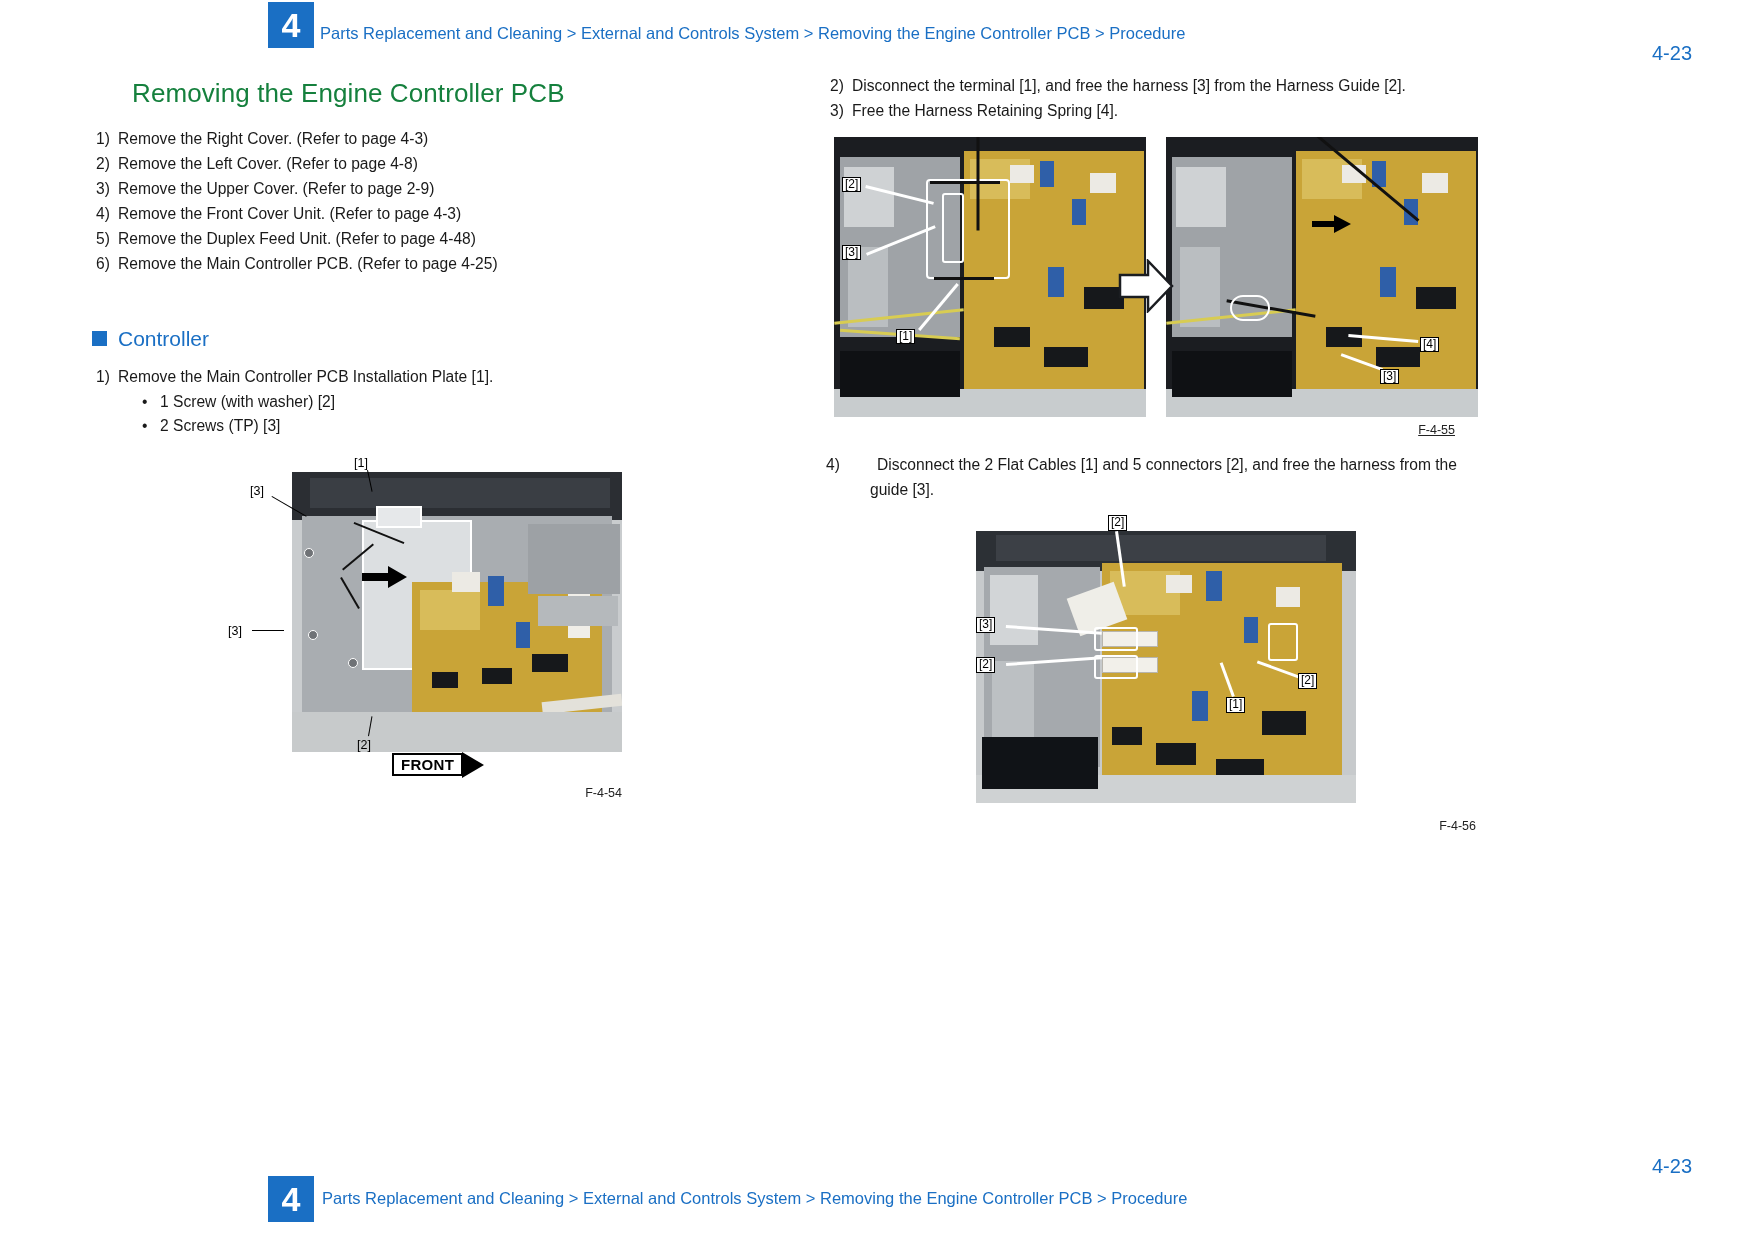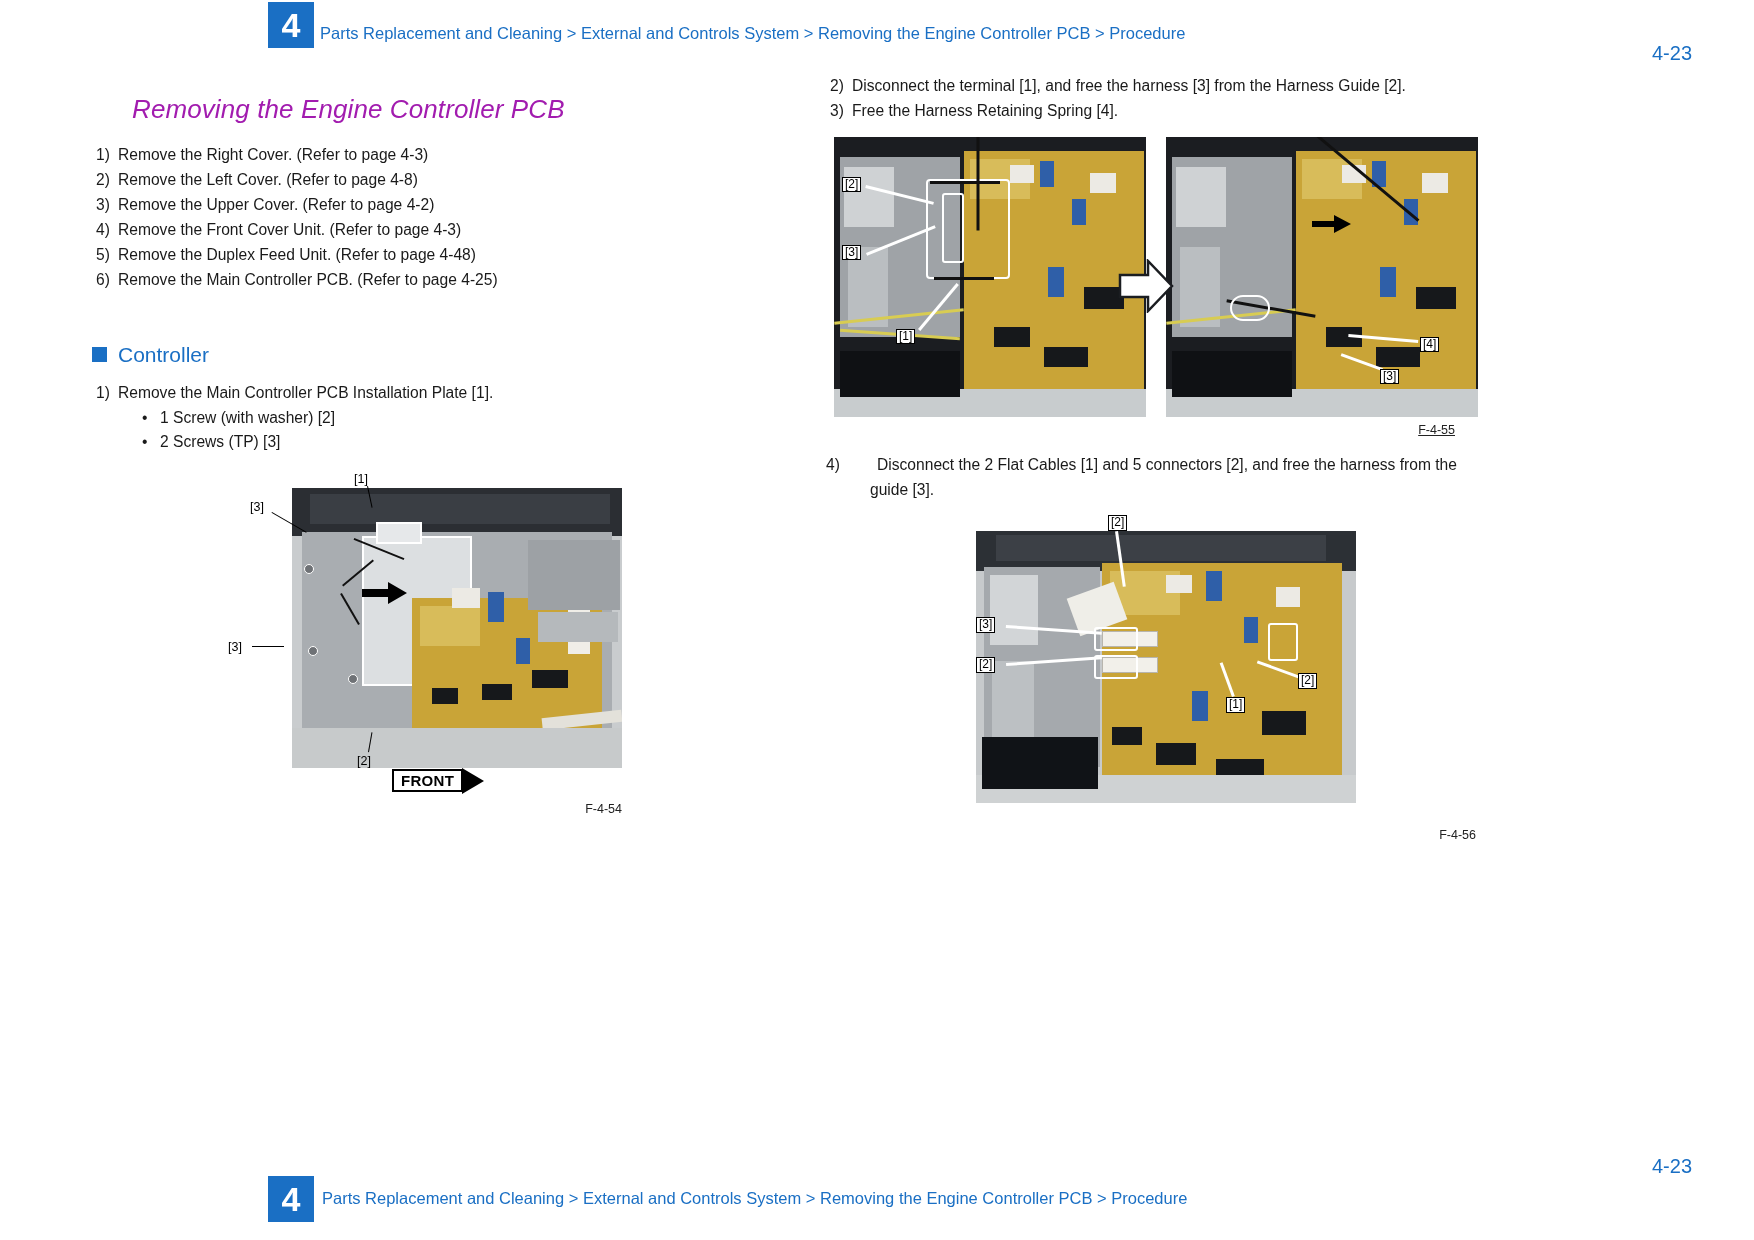--- a/index.html
+++ b/index.html
@@ -47,22 +47,22 @@
   .pgnum-btm {
     position: absolute; right: 62px; bottom: 62px;
     font-size: 20px; color: #1a6fc4;
   }
 
   
   .col-left  { position: absolute; left: 92px;  top: 78px; width: 660px; }
   .col-right { position: absolute; left: 826px; top: 78px; width: 660px; }
 
   h1.doc-title {
-    font-size: 26px; font-weight: 400; color: #a21caf;
-    margin: 16px 0 22px 40px; letter-spacing: 0.1px; font-style: italic;
+    font-size: 26px; font-weight: 400; color: #15803d;
+    margin: 0 0 22px 40px; letter-spacing: 0.1px;
   }
   .sec-head {
     display: flex; align-items: center; gap: 11px;
     margin: 0 0 18px 0;
   }
   .sec-head .sq {
     width: 15px; height: 15px; background: #1a6fc4; display: block;
     flex: 0 0 auto;
   }
   .sec-head .lbl { font-size: 21px; color: #1a6fc4; }
@@ -156,21 +156,21 @@
       <li>
         <span class="n">1)</span>
         <span class="t">Remove the Right Cover. (Refer to page 4-3)</span>
       </li>
       <li>
         <span class="n">2)</span>
         <span class="t">Remove the Left Cover. (Refer to page 4-8)</span>
       </li>
       <li>
         <span class="n">3)</span>
-        <span class="t">Remove the Upper Cover. (Refer to page 4-2)</span>
+        <span class="t">Remove the Upper Cover. (Refer to page 2-9)</span>
       </li>
       <li>
         <span class="n">4)</span>
         <span class="t">Remove the Front Cover Unit. (Refer to page 4-3)</span>
       </li>
       <li>
         <span class="n">5)</span>
         <span class="t">Remove the Duplex Feed Unit. (Refer to page 4-48)</span>
       </li>
       <li>
@@ -407,21 +407,21 @@
       <div class="callout boxed" style="left:150px; top:142px;">[2]</div>
       <div class="callout boxed" style="left:400px; top:182px;">[1]</div>
       <div class="callout boxed" style="left:472px; top:158px;">[2]</div>
 
       <div class="leadw" style="left:292px; top:16px; width:56px; transform:rotate(82deg);"></div>
       <div class="leadw" style="left:180px; top:110px; width:96px; transform:rotate(4deg);"></div>
       <div class="leadw" style="left:180px; top:148px; width:96px; transform:rotate(-4deg);"></div>
       <div class="leadw" style="left:406px; top:182px; width:36px; transform:rotate(-110deg);"></div>
       <div class="leadw" style="left:474px; top:164px; width:46px; transform:rotate(200deg);"></div>
 
-      <div class="fig-caption" style="position:absolute; left:500px; top:313px; width:150px;">F-4-56</div>
+      <div class="fig-caption" style="position:absolute; left:500px; top:304px; width:150px;">F-4-56</div>
     </div>
   </div>
 
   <div class="ftr">
     <div class="pgnum-btm">4-23</div>
     <div class="chap-badge-btm">4</div>
     <div class="breadcrumb-btm">Parts Replacement and Cleaning &gt; External and Controls System &gt; Removing the Engine Controller PCB &gt; Procedure</div>
   </div>
 
 </div>

